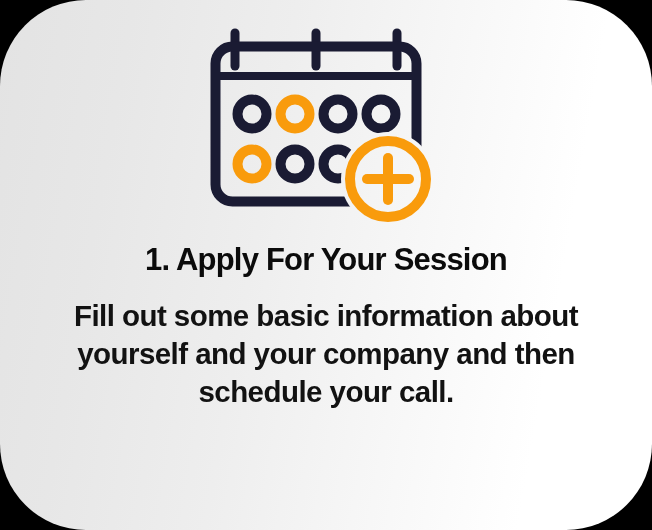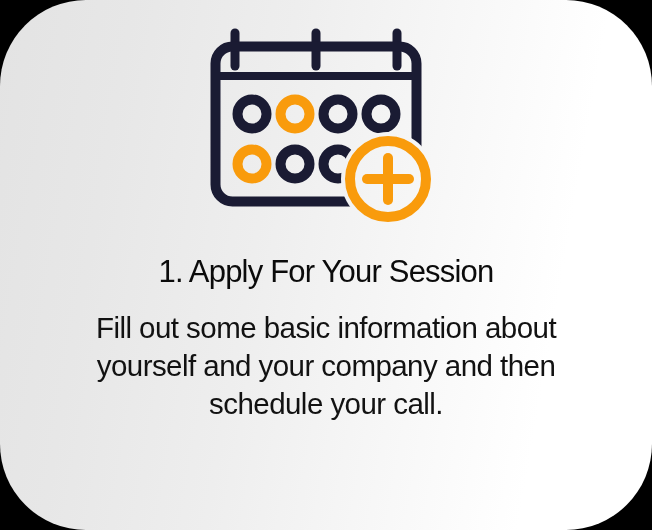--- a/index.html
+++ b/index.html
@@ -51,33 +51,33 @@
 
   
   #text-area {
     position: absolute;
     left: 36px;
     top: 238px;
     width: 580px;
     text-align: center;
   }
   #step-heading {
-    margin: 16px;
+    margin: 4px;
     font-size: 31px;
-    font-weight: 400;
+    font-weight: 700;
     letter-spacing: -0.8px;
     color: #0b0b0b;
     line-height: 1.18;
     white-space: nowrap;
   }
   #step-description {
     margin: 18px auto 16px auto;
     width: 528px;
     font-size: 29.5px;
-    font-weight: 400;
+    font-weight: 700;
     letter-spacing: -0.55px;
     color: #121212;
     line-height: 1.30;
   }
 </style>
 </head>
 <body>
 
 <div id="step-card">
 

